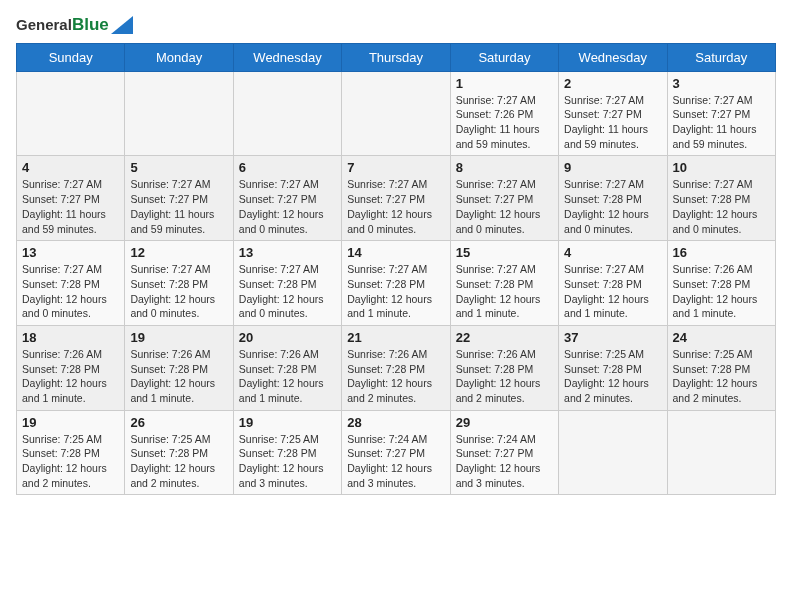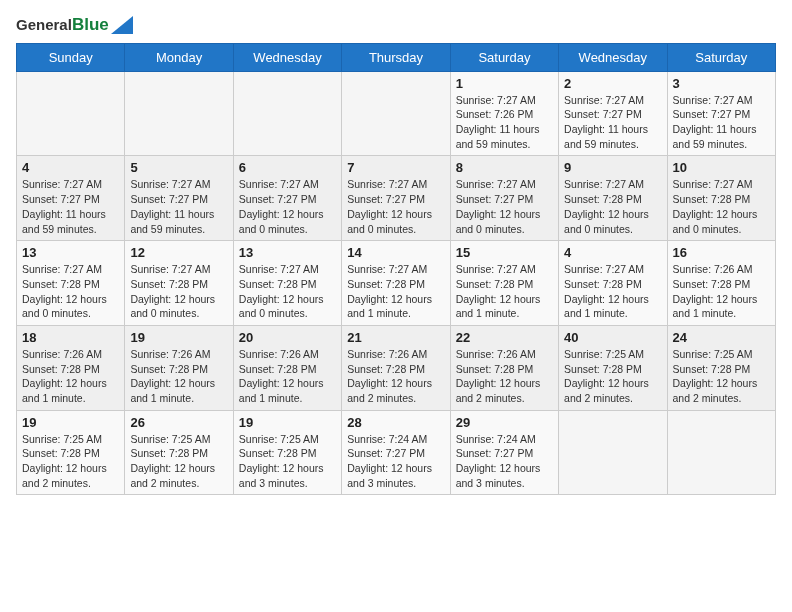--- a/index.html
+++ b/index.html
@@ -205,21 +205,21 @@
         </td>
         <td>
           <span class="day-num">21</span>
           <div class="day-info">Sunrise: 7:26 AM<br>Sunset: 7:28 PM<br>Daylight: 12 hours and 2 minutes.</div>
         </td>
         <td>
           <span class="day-num">22</span>
           <div class="day-info">Sunrise: 7:26 AM<br>Sunset: 7:28 PM<br>Daylight: 12 hours and 2 minutes.</div>
         </td>
         <td>
-          <span class="day-num">40</span>
+          <span class="day-num">37</span>
           <div class="day-info">Sunrise: 7:25 AM<br>Sunset: 7:28 PM<br>Daylight: 12 hours and 2 minutes.</div>
         </td>
         <td>
           <span class="day-num">24</span>
           <div class="day-info">Sunrise: 7:25 AM<br>Sunset: 7:28 PM<br>Daylight: 12 hours and 2 minutes.</div>
         </td>
       </tr>
       <tr>
         <td>
           <span class="day-num">19</span>

